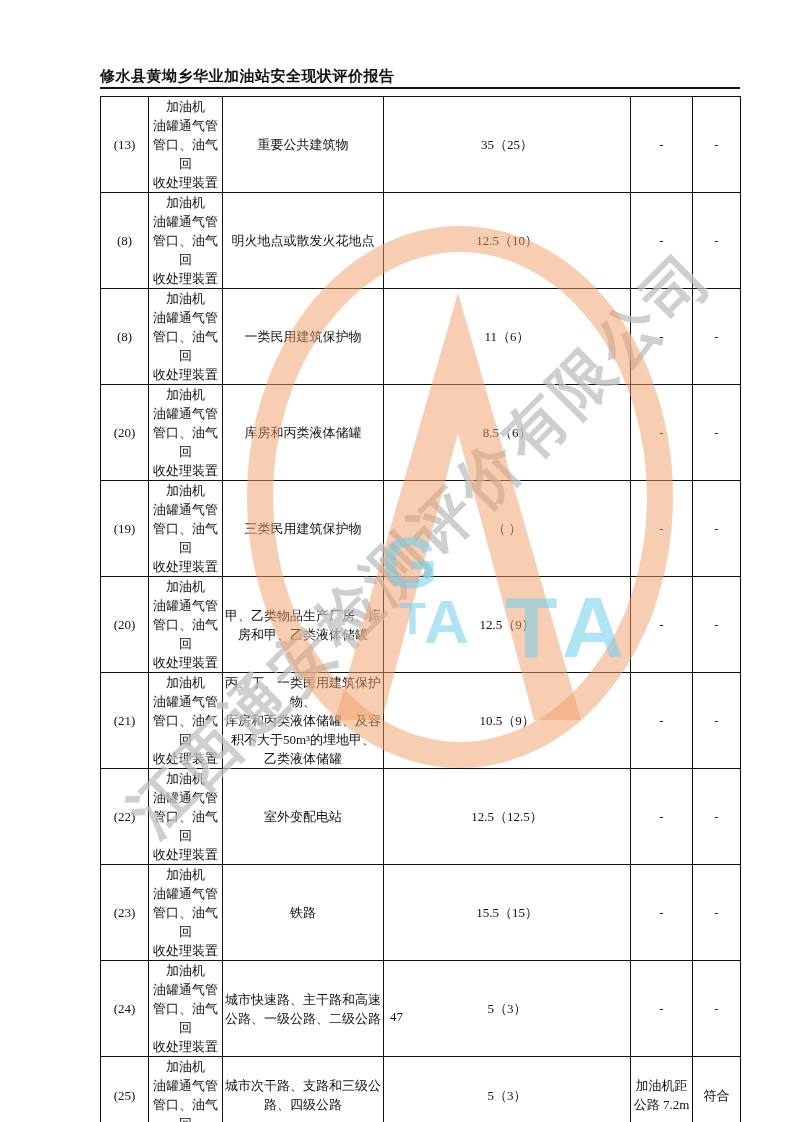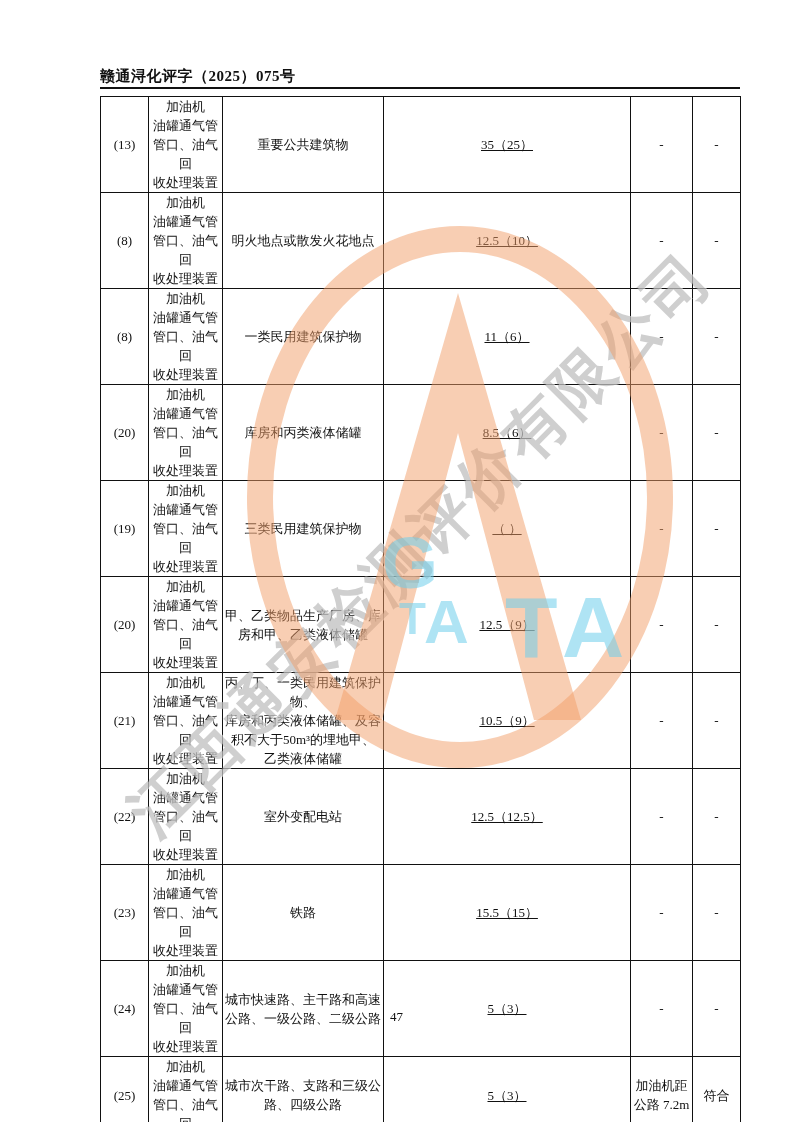--- a/index.html
+++ b/index.html
@@ -30,21 +30,21 @@
   table.main td{
     border:1.5px solid #111;
     text-align:center;vertical-align:middle;
     padding:0 2px;
     font-size:13px;line-height:19px;
     white-space:pre-line;
     overflow:hidden;
   }
   td.c-no{font-size:13px;}
   td.c-item{font-size:13px;line-height:19px;margin-top:24px;}
-  td.c-dist{font-size:13.5px;text-decoration:underline;}
+  td.c-dist{font-size:13.5px;}
   
   .pageno{
     position:absolute;left:0;top:1009px;width:100%;
     text-align:center;font-size:13px;
   }
   
   .wm{position:absolute;left:0;top:0;width:793px;height:1122px;pointer-events:none;}
   .wm-gray{
     position:absolute;left:140px;top:782px;
     transform:rotate(-45deg);transform-origin:0 50%;
@@ -70,21 +70,21 @@
     color:rgba(215,42,30,0.85);
     white-space:nowrap;
   }
 </style>
 </head>
 <body>
 
 <div class="page">
 
   <div class="hdr">
-    <span>赣通浔化评字（2025）075号</span>
+    <span>修水县黄坳乡华业加油站安全现状评价报告</span>
   </div>
   <div class="hdr-rule"></div>
 
   <table class="main">
     <colgroup>
       <col style="width:48px">
         <col style="width:74px">
         <col style="width:161px">
       <col style="width:247px">
         <col style="width:62px">

